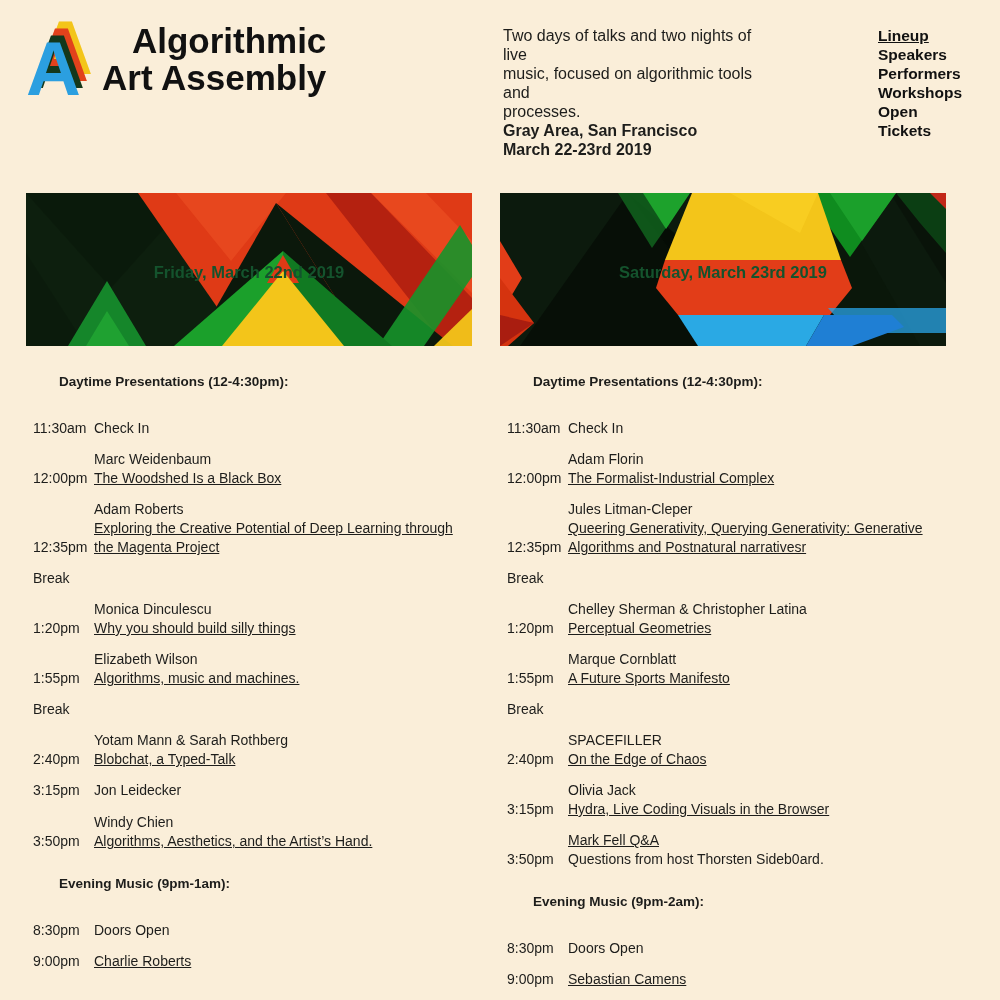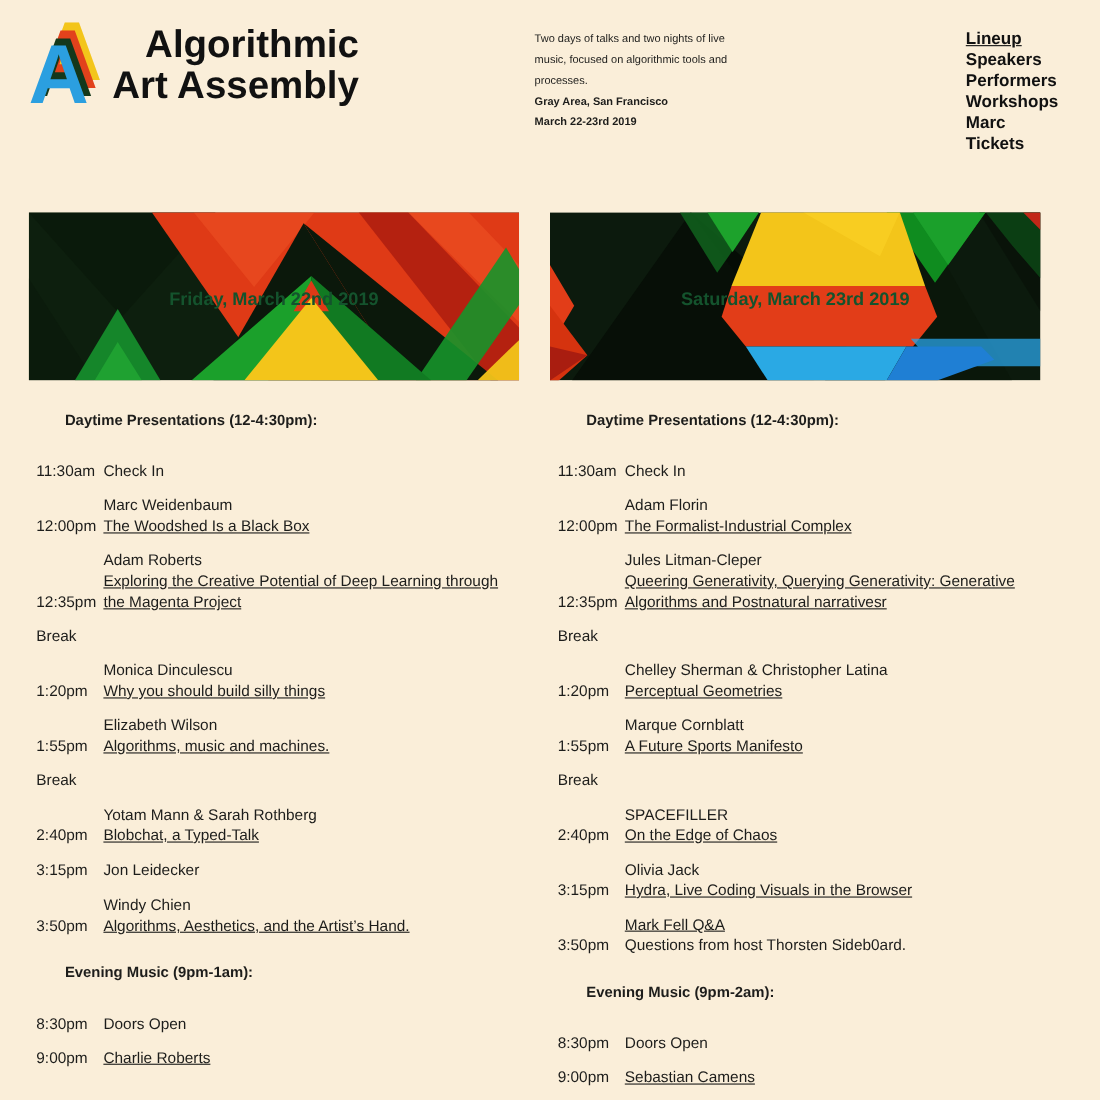--- a/index.html
+++ b/index.html
@@ -10,21 +10,21 @@
   
   header { position:relative; height:193px; }
   .logo { position:absolute; left:26px; top:18px; display:flex; align-items:flex-start; text-decoration:none; color:#111; }
   .logo-a { position:relative; width:66px; height:88px; flex:none; }
   .logo-a span { position:absolute; font-weight:700; font-size:76px; line-height:76px; font-family:"Liberation Sans",sans-serif; }
   .logo-a .l-yellow { left:12px; top:-8px;  color:#f3c51a; }
   .logo-a .l-red    { left:8px;  top:-1px;  color:#e2421c; }
   .logo-a .l-green  { left:4px;  top:6px;   color:#14381b; }
   .logo-a .l-blue   { left:0px;  top:13px;  color:#2b9fe0; }
   .logo-text { margin-left:10px; margin-top:4px; font-size:35px; line-height:37px; font-weight:700; color:#111;text-align:right; }
-  .tagline { position:absolute; left:486px; top:26px; width:250px; font-size:10px; line-height:19px; }
+  .tagline { position:absolute; left:503px; top:26px; width:250px; font-size:16px; line-height:19px; }
   .tagline .bold { font-weight:700; }
   nav { position:absolute; left:878px; top:26px; display:flex; flex-direction:column; }
   nav a { color:#111; font-weight:700; font-size:15.5px; line-height:19px; text-decoration:none; }
   nav a.active { text-decoration:underline; }
 
   
   .columns { display:flex; gap:28px; margin-left:26px; width:920px; }
   .day { width:446px; flex:none; }
 
   .banner { position:relative; width:446px; height:153px; overflow:hidden; }
@@ -67,21 +67,21 @@
       <span>processes.</span><br>
       <span class="bold">Gray Area, San Francisco</span><br>
       <span class="bold">March 22-23rd 2019</span>
     </div>
 
     <nav>
         <a href="#" class="nav-link active">Lineup</a>
         <a href="#" class="nav-link">Speakers</a>
         <a href="#" class="nav-link">Performers</a>
         <a href="#" class="nav-link">Workshops</a>
-        <a href="#" class="nav-link">Marc</a>
+        <a href="#" class="nav-link">Open</a>
         <a href="#" class="nav-link">Tickets</a>
       </nav>
   </header>
 
   <main class="columns">
 
     <section class="day">
       <div class="banner">
         <svg viewBox="0 0 446 153" preserveAspectRatio="none">
           <rect width="446" height="153" fill="#0d1f0e"></rect>

